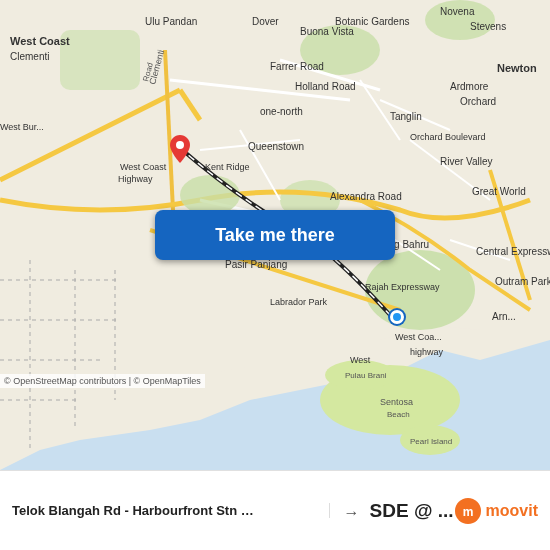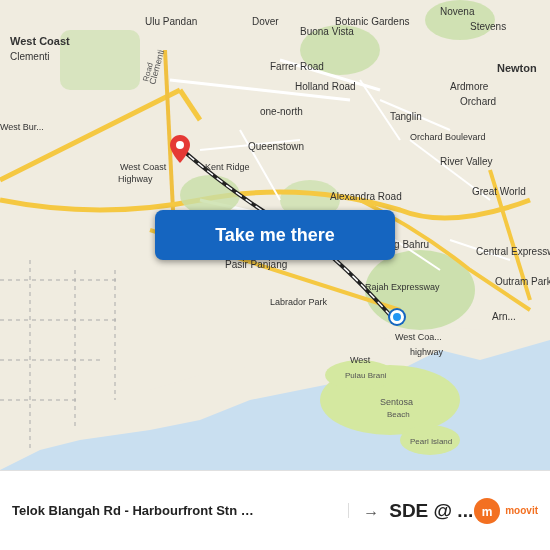--- a/index.html
+++ b/index.html
@@ -138,21 +138,21 @@
       margin-left: auto;
       flex-shrink: 0;
     }
 
     .moovit-icon {
       width: 28px;
       height: 28px;
     }
 
     .moovit-text {
-      font-size: 10px;
+      font-size: 16px;
       font-weight: bold;
       color: #f37021;
     }
 
     .bottom-content {
       display: flex;
       align-items: center;
       width: 100%;
     }
   </style>
@@ -271,20 +271,21 @@
 
   <svg class="marker-pin" viewBox="0 0 20 28" xmlns="http://www.w3.org/2000/svg">
     <path d="M10,0 C4.5,0 0,4.5 0,10 C0,17 10,28 10,28 C10,28 20,17 20,10 C20,4.5 15.5,0 10,0 Z" fill="#e53935"></path>
     <circle cx="10" cy="10" r="4" fill="#fff"></circle>
   </svg>
 
   <div class="blue-dot"></div>
 
   <button class="take-me-btn">Take me there</button>
 
+  <div class="attribution">© OpenStreetMap contributors | © OpenMapTiles</div>
 </div>
 
 <div class="bottom-bar">
   <div class="bottom-content">
     <div class="route-info">
       <span class="route-from">Telok Blangah Rd - Harbourfront Stn Exit...</span>
     </div>
     <div class="route-to-section">
       <span class="route-arrow">→</span>
       <span class="route-to">SDE @ ...</span>

